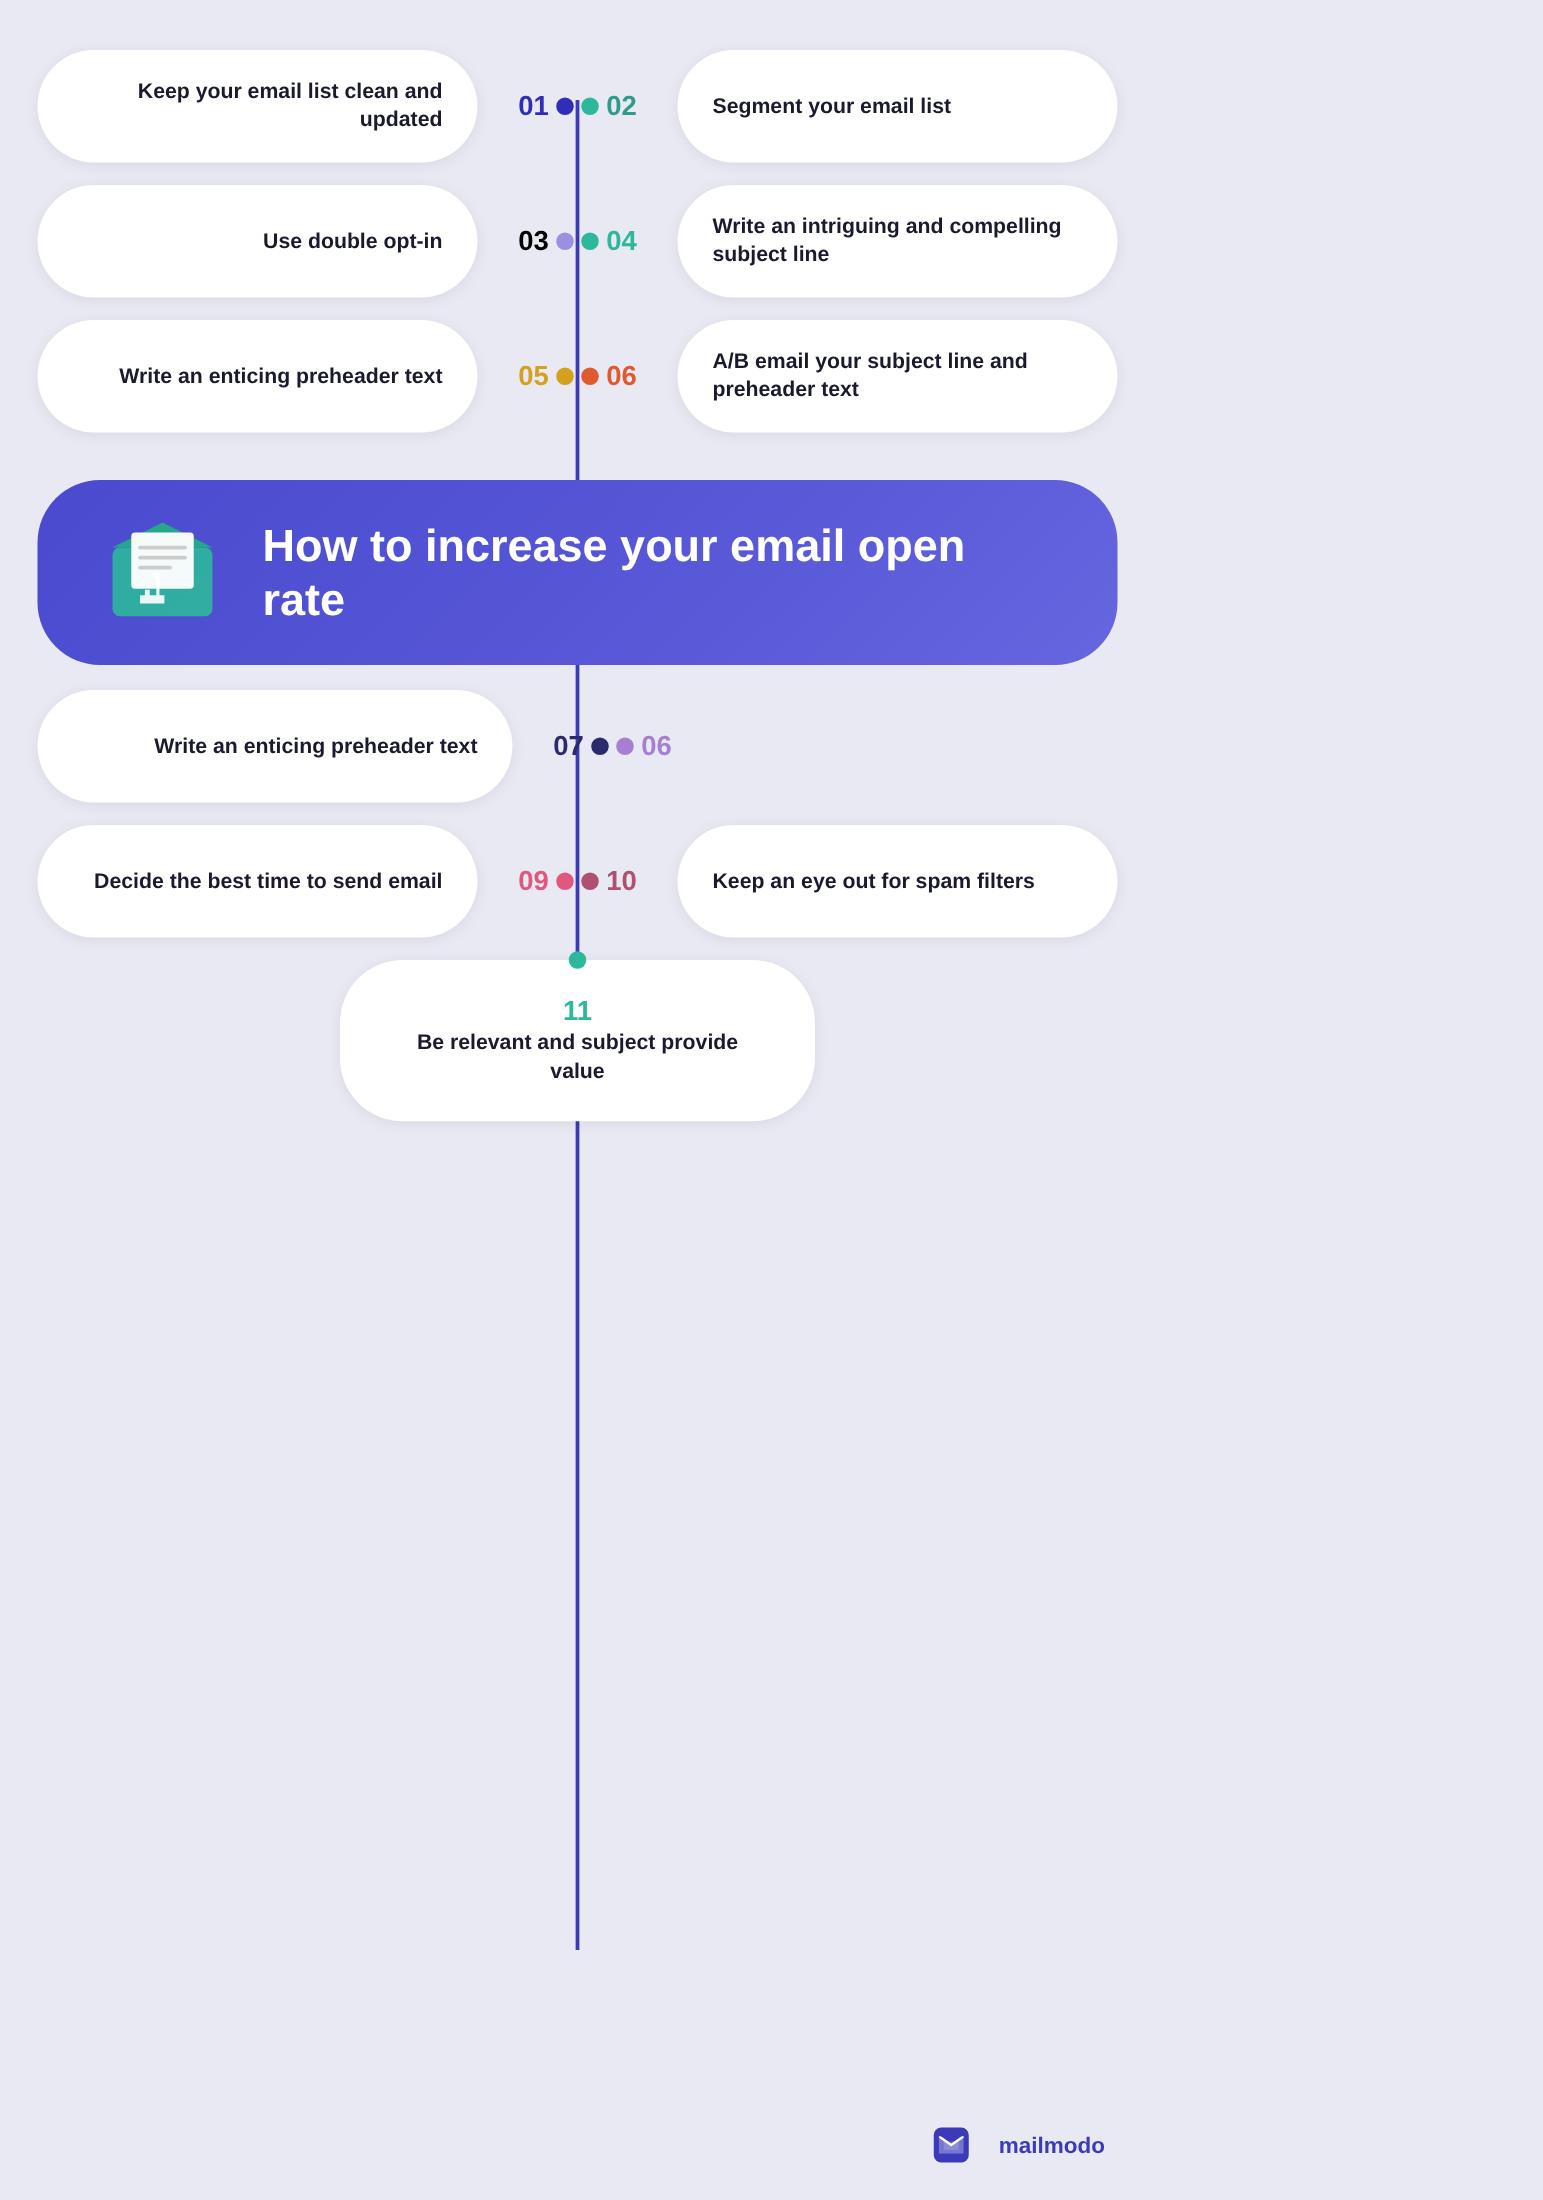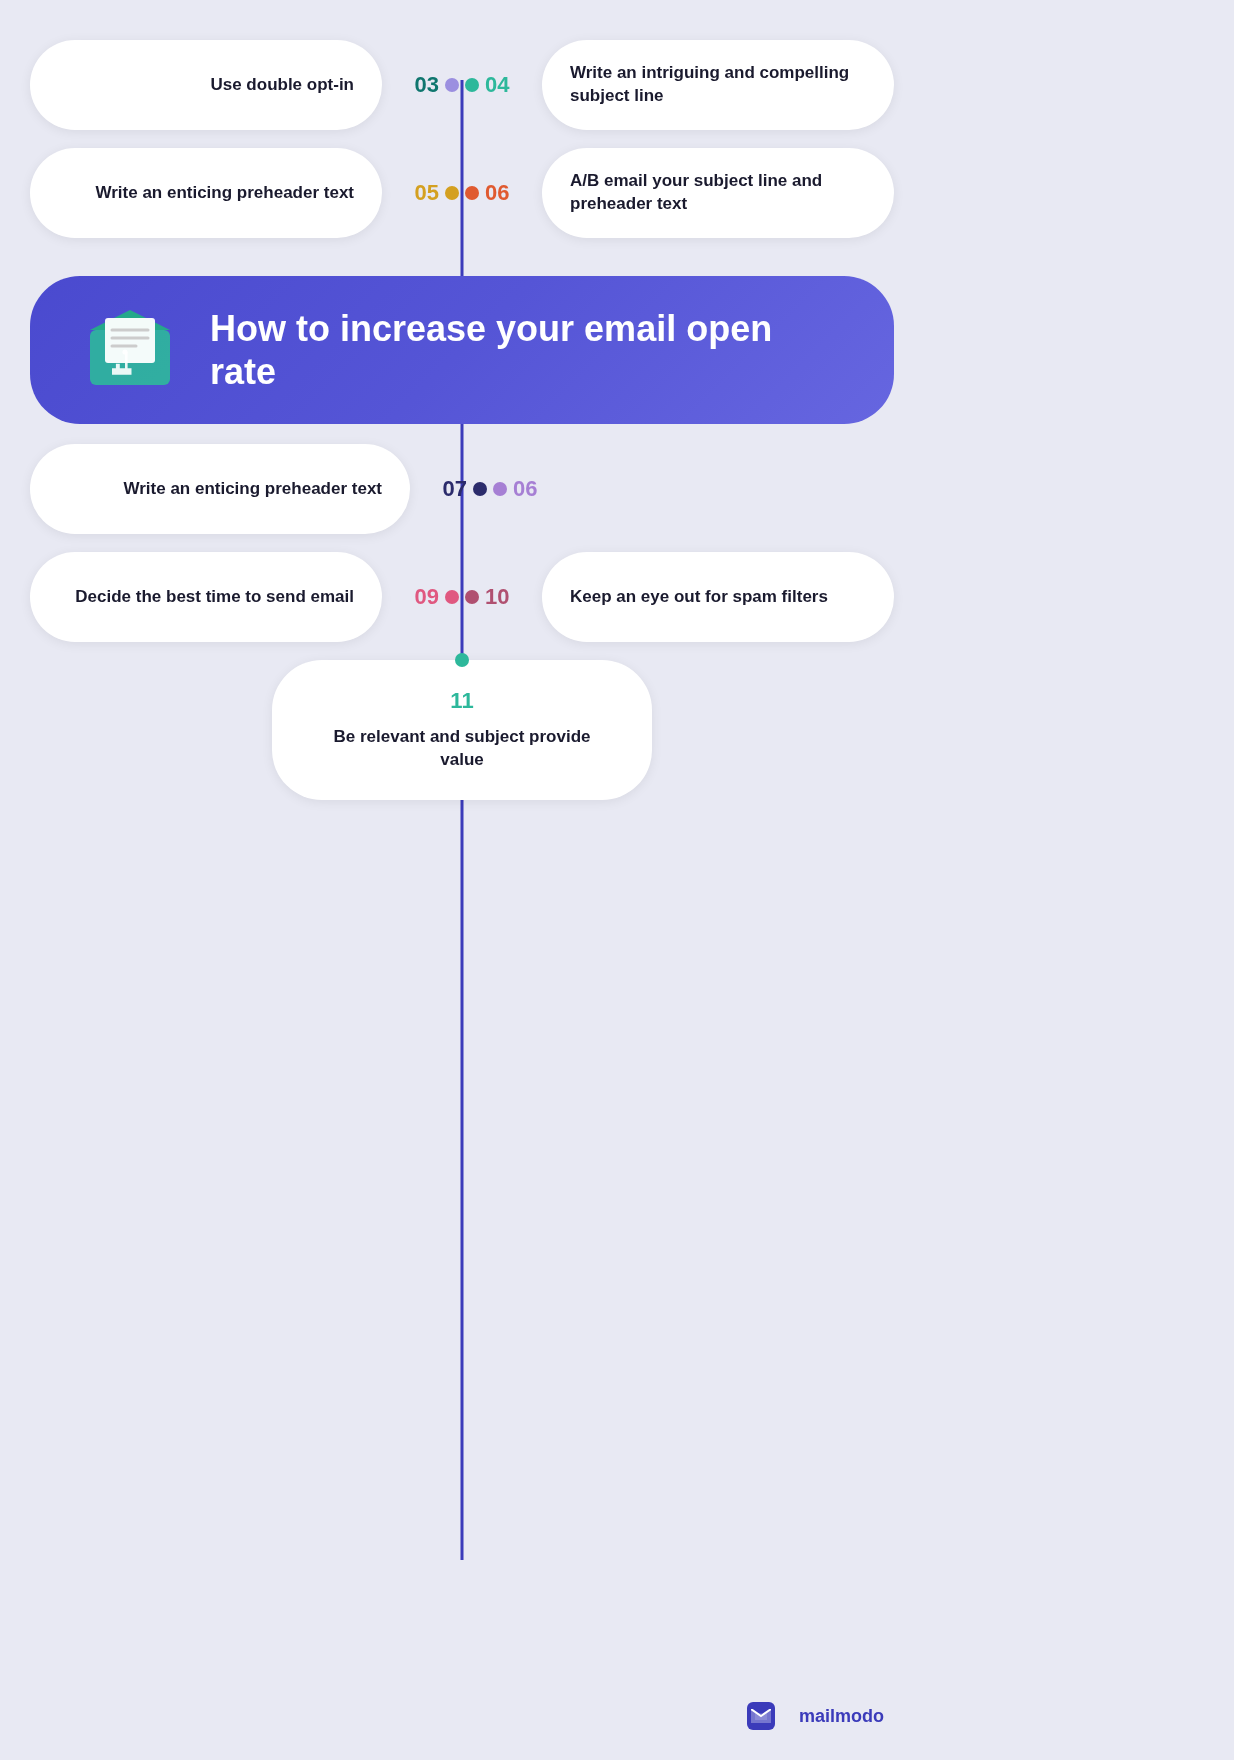--- a/index.html
+++ b/index.html
@@ -155,21 +155,21 @@
       background: #3b3bba;
       border-radius: 6px;
       display: flex;
       align-items: center;
       justify-content: center;
     }
 
     
     .num-01 { color: #2e2eb8; }
     .num-02 { color: #2e9b8c; }
-    .num-03 { color: #0f766e; }
+    .num-03 { color: #000000; }
     .num-04 { color: #2db89b; }
     .num-05 { color: #d4a020; }
     .num-06 { color: #e05a30; }
     .num-07 { color: #2b2b6b; }
     .num-08 { color: #a67fd4; }
     .num-09 { color: #e05880; }
     .num-10 { color: #b05070; }
     .num-11 { color: #2db89b; }
 
     .dot-01 { background: #2e2eb8; }
@@ -190,21 +190,21 @@
       padding: 28px 40px;
       text-align: center;
       width: 380px;
       min-height: 90px;
       box-shadow: 0 2px 12px rgba(0,0,0,0.07);
     }
 
     .tip-center-number {
       font-size: 22px;
       font-weight: 700;
-      margin-bottom: 12px;
+      margin-bottom: 1px;
     }
 
     .tip-center-text {
       font-size: 17px;
       font-weight: 600;
       color: #1a1a2e;
       line-height: 1.35;
     }
 
     .top-dot {
@@ -219,20 +219,34 @@
   </style>
 </head>
 <body>
 
 <div class="page-wrapper">
 
   <div class="timeline-line"></div>
 
   <div class="tips-container">
 
+    <div class="tip-row">
+      <div class="tip-card left">
+        <span class="card-text">Keep your email list clean and updated</span>
+      </div>
+      <div class="tip-connector">
+        <span class="tip-number num-01">01</span>
+        <span class="tip-dot dot-01"></span>
+        <span class="tip-dot dot-02"></span>
+        <span class="tip-number num-02">02</span>
+      </div>
+      <div class="tip-card right">
+        <span class="card-text">Segment your email list</span>
+      </div>
+    </div>
 
     <div class="tip-row">
       <div class="tip-card left">
         <span class="card-text">Use double opt-in</span>
       </div>
       <div class="tip-connector">
         <span class="tip-number num-03">03</span>
         <span class="tip-dot dot-03"></span>
         <span class="tip-dot dot-04"></span>
         <span class="tip-number num-04">04</span>

